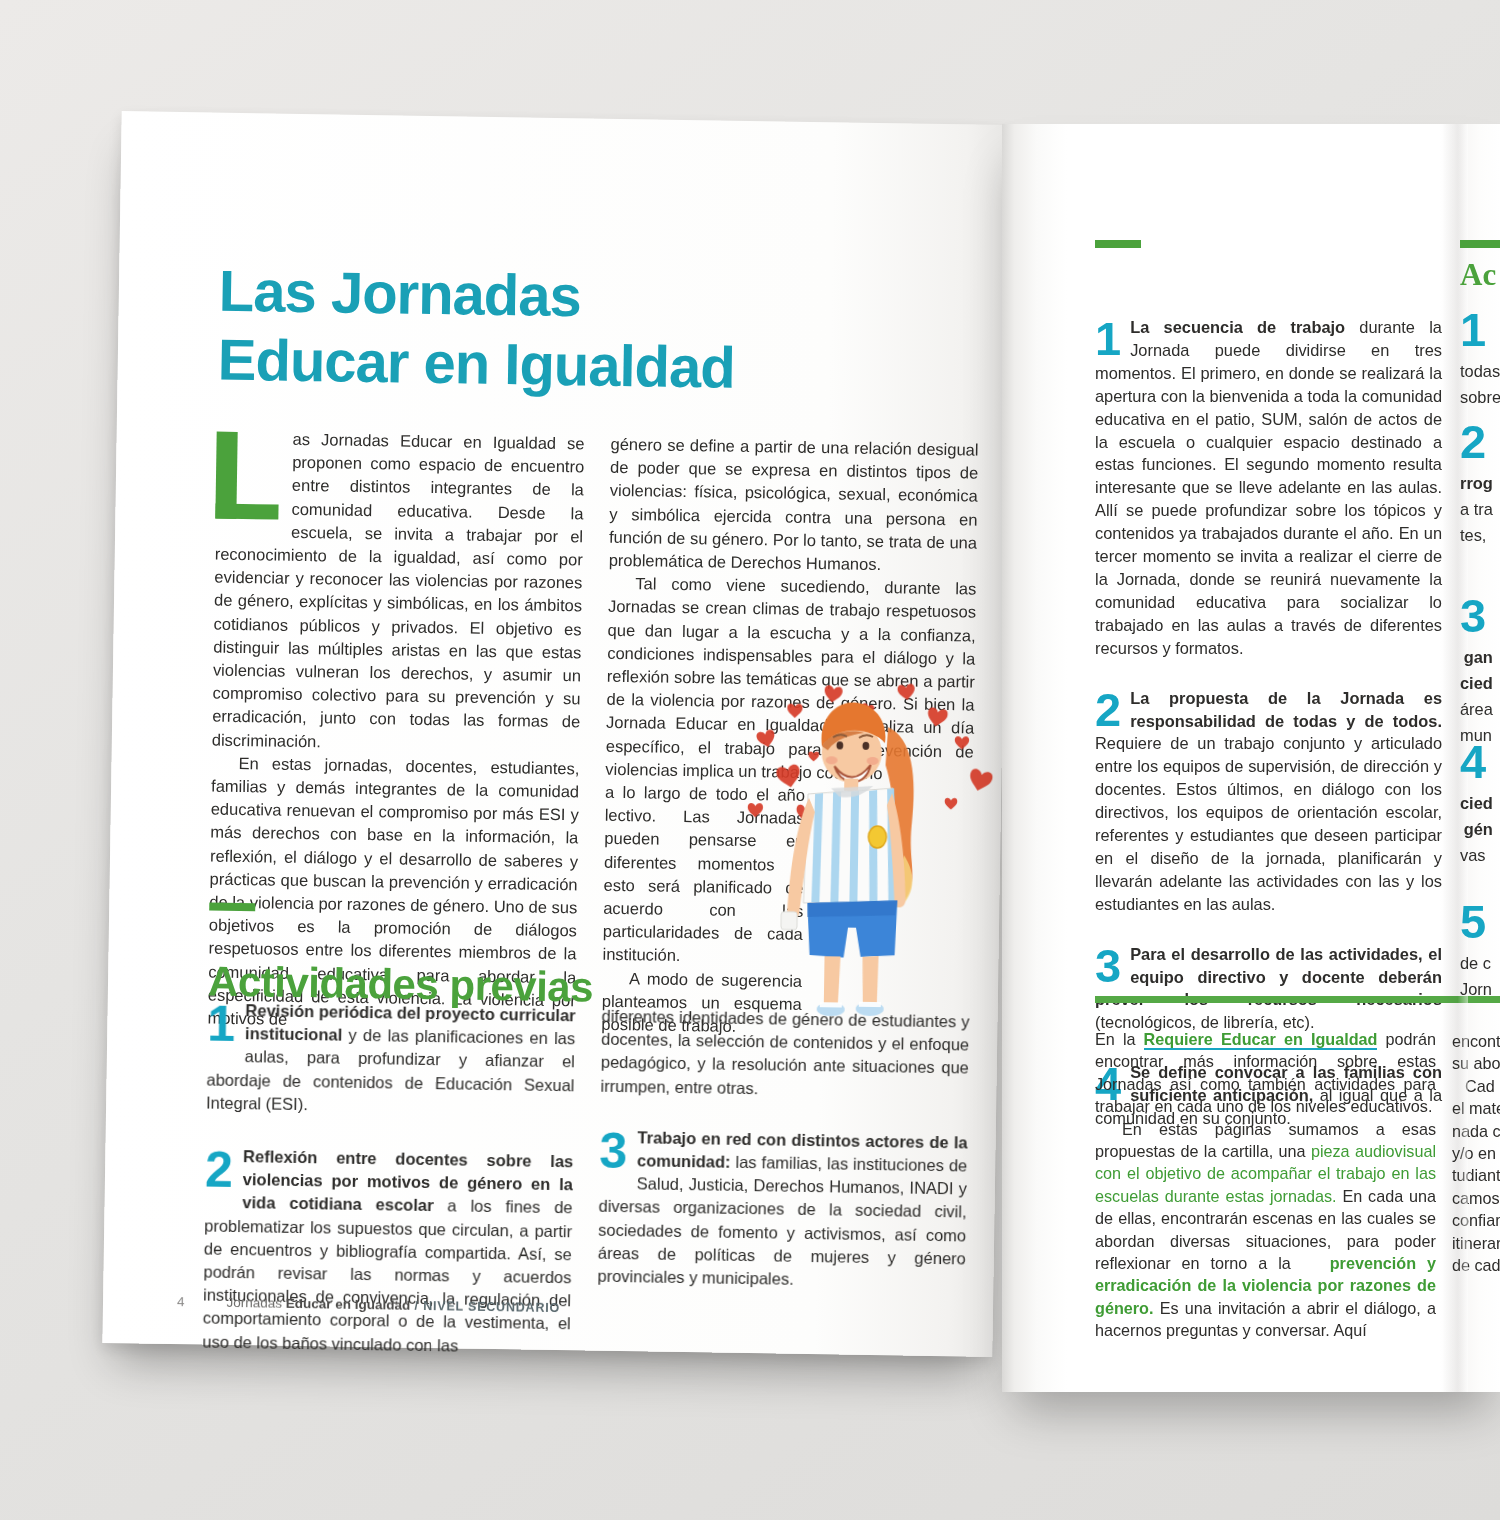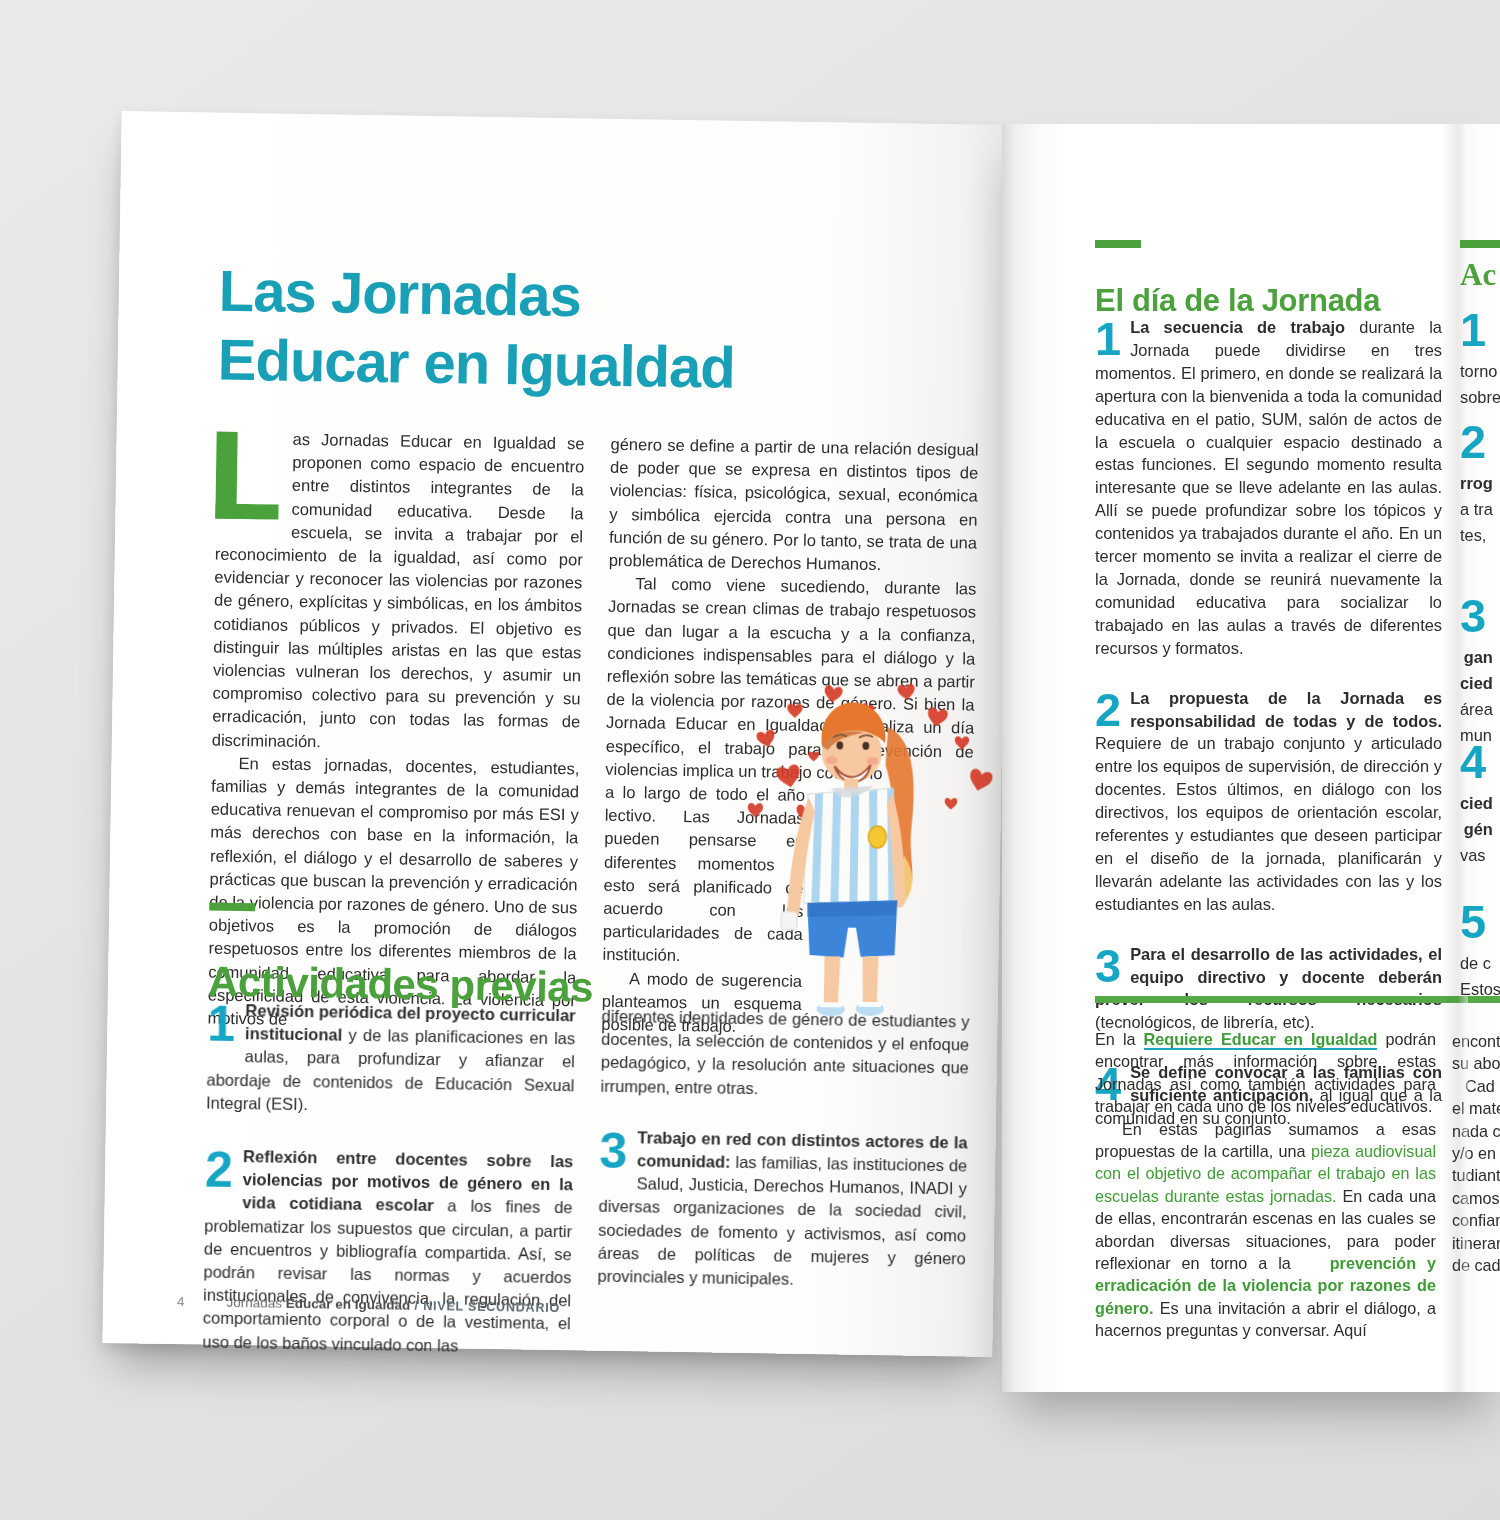--- a/index.html
+++ b/index.html
@@ -173,21 +173,20 @@
   </div>
 
   <div class="abs lp-footer">
     <span>4</span><span class="f-txt"><span>Jornadas </span><span class="f-bold">Educar en Igualdad</span><span class="f-caps"> / NIVEL SECUNDARIO</span></span>
   </div>
 </div>
 
 <div class="page page-right">
 
   <div class="abs gdash rp-dash"></div>
-  <h2 class="abs rp-h2">El día de la Jornada</h2>
 
   <div class="abs rp-items">
     <div class="item">
       <span class="num">1</span><span class="b">La secuencia de trabajo</span><span> durante la Jornada puede dividirse en tres momentos. El primero, en donde se realizará la apertura con la bienvenida a toda la comunidad educativa en el patio, SUM, salón de actos de la escuela o cualquier espacio destinado a estas funciones. El segundo momento resulta interesante que se lleve adelante en las aulas. Allí se puede profundizar sobre los tópicos y contenidos ya trabajados durante el año. En un tercer momento se invita a realizar el cierre de la Jornada, donde se reunirá nuevamente la comunidad educativa para socializar lo trabajado en las aulas a través de diferentes recursos y formatos.</span>
     </div>
     <div class="item">
       <span class="num">2</span><span class="b">La propuesta de la Jornada es responsabilidad de todas y de todos.</span><span> Requiere de un trabajo conjunto y articulado entre los equipos de supervisión, de dirección y docentes. Estos últimos, en diálogo con los directivos, los equipos de orientación escolar, referentes y estudiantes que deseen participar en el diseño de la jornada, planificarán y llevarán adelante las actividades con las y los estudiantes en las aulas.</span>
     </div>
     <div class="item">
       <span class="num">3</span><span class="b">Para el desarrollo de las actividades, el equipo directivo y docente deberán prever los recursos necesarios</span><span> (tecnológicos, de librería, etc).</span>
@@ -218,21 +217,21 @@
     <div>de cada</div>
   </div>
 
   <div class="abs curl"></div>
 
   <div class="abs edge-clip">
     <div class="gdash e-dash"></div>
     <div class="e-h2">Ac</div>
     <div class="e-item ei-1">
       <span class="num">1</span>
-      <div>torno</div>
+      <div>todas</div>
       <div>sobre</div>
     </div>
     <div class="e-item ei-2">
       <span class="num">2</span>
       <div class="b">rrog</div>
       <div>a tra</div>
       <div>tes,</div>
     </div>
     <div class="e-item ei-3">
       <span class="num">3</span>
@@ -243,16 +242,16 @@
     </div>
     <div class="e-item ei-4">
       <span class="num">4</span>
       <div class="b">cied</div>
       <div class="b">gén</div>
       <div>vas</div>
     </div>
     <div class="e-item ei-5">
       <span class="num">5</span>
       <div>de c</div>
-      <div>Estos</div>
+      <div>Jorn</div>
     </div>
   </div>
 </div>
 
 </body></html>

